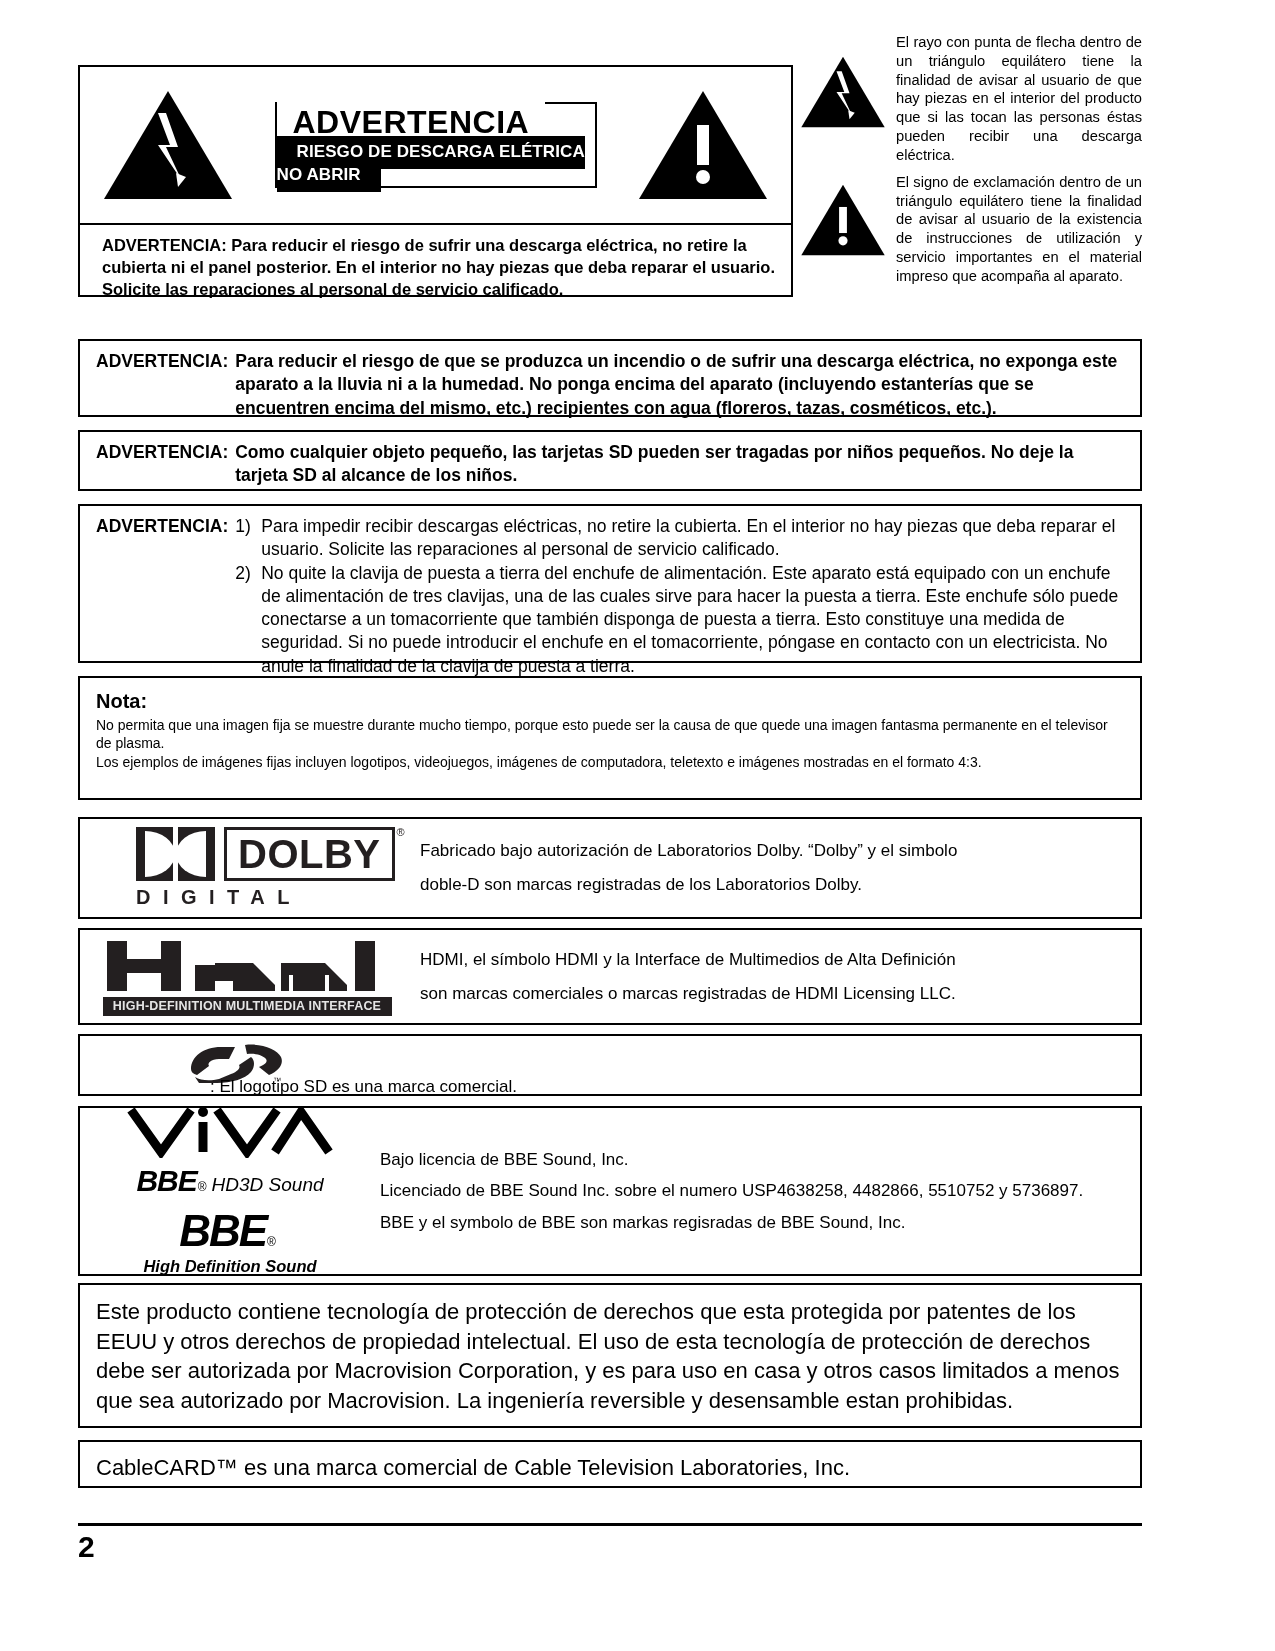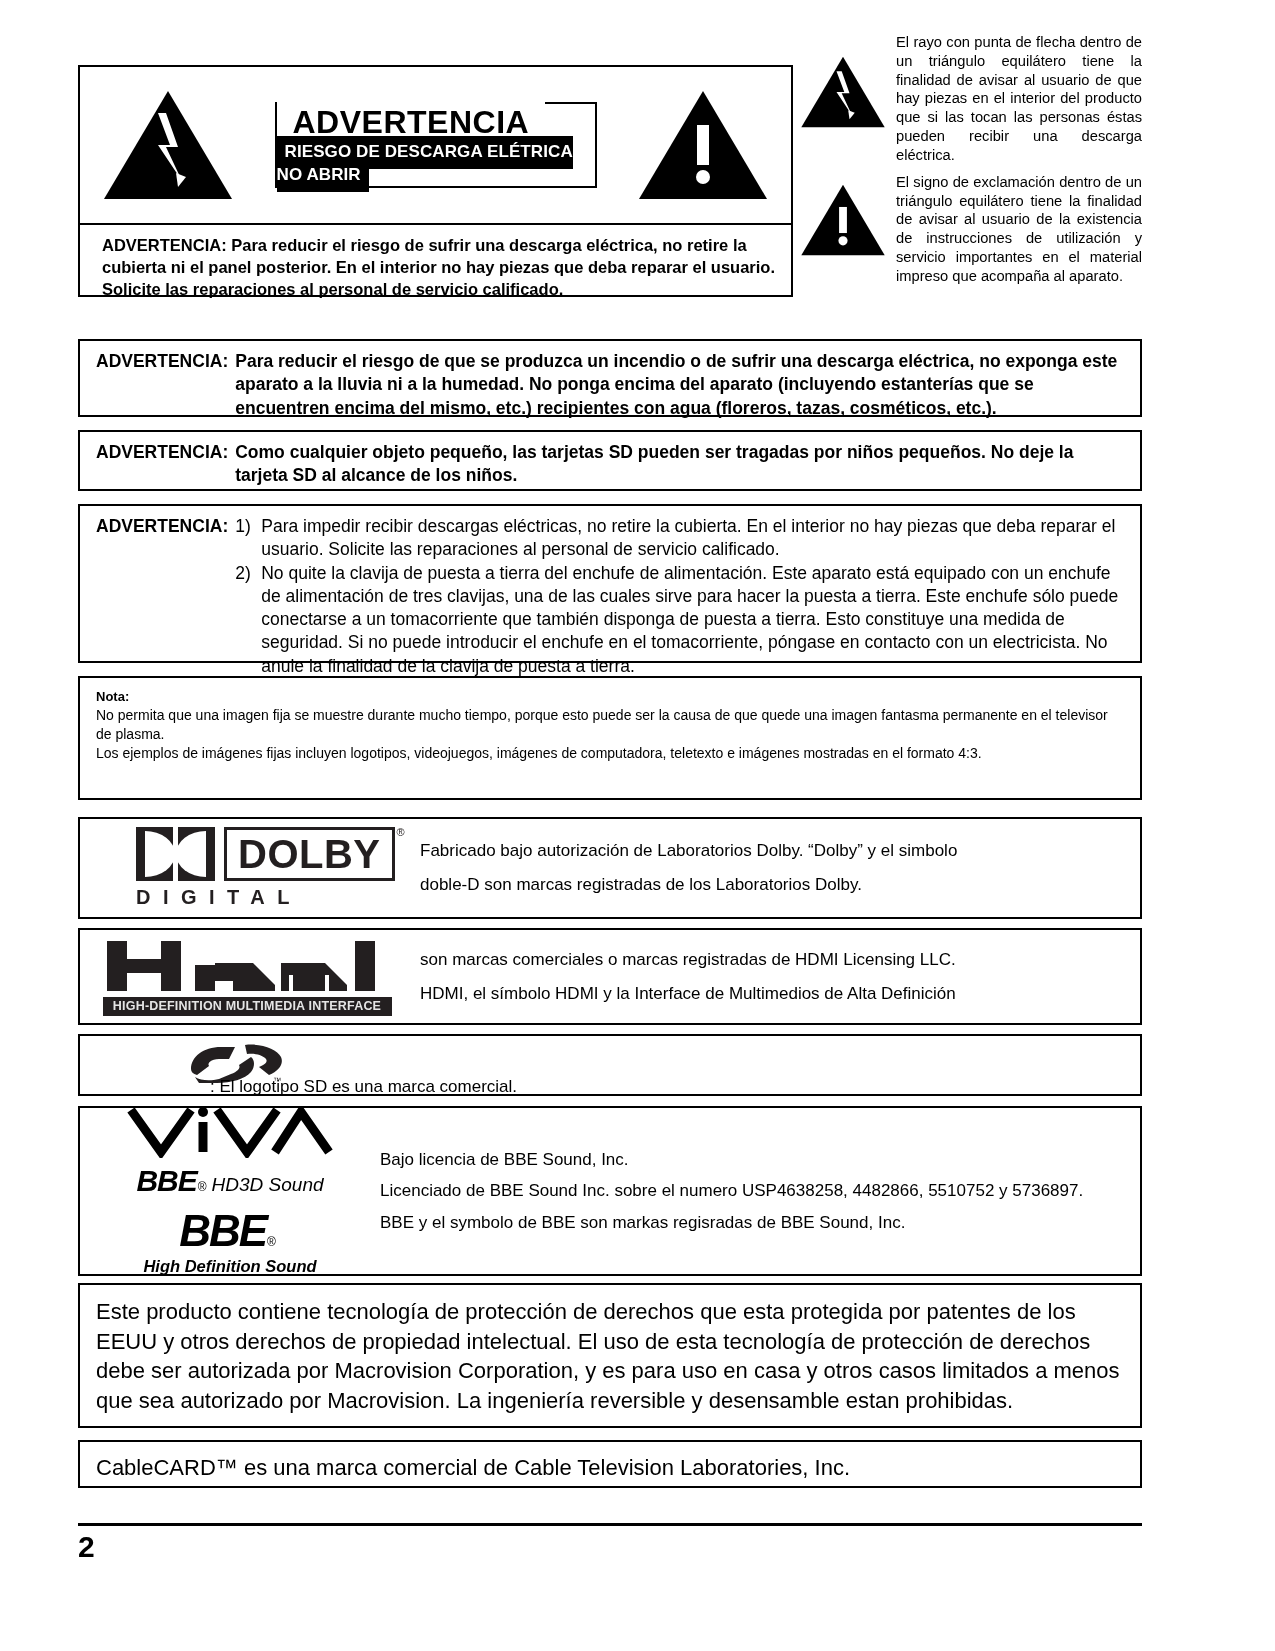--- a/index.html
+++ b/index.html
@@ -58,21 +58,21 @@
     background:#fff;
   }
   .caution .c-top{
     text-align:center; font-size:32px; font-weight:bold;
     letter-spacing:.5px; padding:6px 16px 8px;
     background:#fff; color:#000;
   }
   .caution .c-bot{
     background:#000; color:#fff; text-align:center;
     font-size:17px; font-weight:bold; line-height:1.35;
-    padding:6px 8px 8px;
+    padding:6px 20px 8px;
     letter-spacing:.1px;
   }
 
   
   #sideCol{
     position:absolute; left:800px; top:33px; width:342px;
   }
   .side-row{ display:flex; align-items:flex-start; }
   .side-row .sym{ flex:0 0 auto; width:96px; padding-top:22px; }
   .side-row.second .sym{ padding-top:10px; }
@@ -95,21 +95,21 @@
   .wrow .body{ flex:1 1 auto; font-size:17.5px; line-height:1.33; }
   .wrow .body.bold{ font-weight:bold; }
 
   ol.numlist{ margin:0; padding:0; list-style:none; }
   ol.numlist li{ display:flex; align-items:flex-start; }
   ol.numlist li .num{ flex:0 0 auto; width:26px; }
   ol.numlist li .itxt{ flex:1 1 auto; }
 
   
   #notaBox{ left:78px; top:676px; width:1064px; height:124px; padding:10px 16px; }
-  #notaBox .nota-title{ font-weight:bold; font-size:13px; margin:0 0 1px; }
+  #notaBox .nota-title{ font-weight:bold; font-size:20px; margin:0 0 1px; }
   #notaBox p{ margin:0; font-size:14px; line-height:1.33; }
 
   
   .logorow{ display:flex; align-items:center; }
   .logorow .logocell{ flex:0 0 auto; display:flex; align-items:center; justify-content:center; }
   .logorow .textcell{ flex:1 1 auto; font-size:17px; line-height:2.0; }
   .logorow .textcell p{ margin:0; }
 
   
   .dolby{ position:relative; width:228px; }
@@ -319,22 +319,22 @@
                 <polygon points="200,26 222,26 244,48 244,54 226,54 226,38 222,38 222,54 200,54"></polygon>
 
                 <rect x="252" y="4" width="20" height="50"></rect>
               </g>
             </svg>
           </div>
           <div class="hdmi-sub">HIGH-DEFINITION MULTIMEDIA INTERFACE</div>
         </div>
       </div>
       <div class="textcell">
+        <p>HDMI, el símbolo HDMI y la Interface de Multimedios de Alta Definición</p>
         <p>son marcas comerciales o marcas registradas de HDMI Licensing LLC.</p>
-        <p>HDMI, el símbolo HDMI y la Interface de Multimedios de Alta Definición</p>
       </div>
     </div>
   </div>
 
   <div class="box" style="left:78px; top:1034px; width:1064px; height:62px;">
     <div class="logorow" style="height:100%;">
       <div class="logocell" style="width:320px;">
         <span class="sdmark">
           <svg width="104" height="44" viewBox="0 0 104 44" aria-hidden="true">
             <g fill="#231f20">

